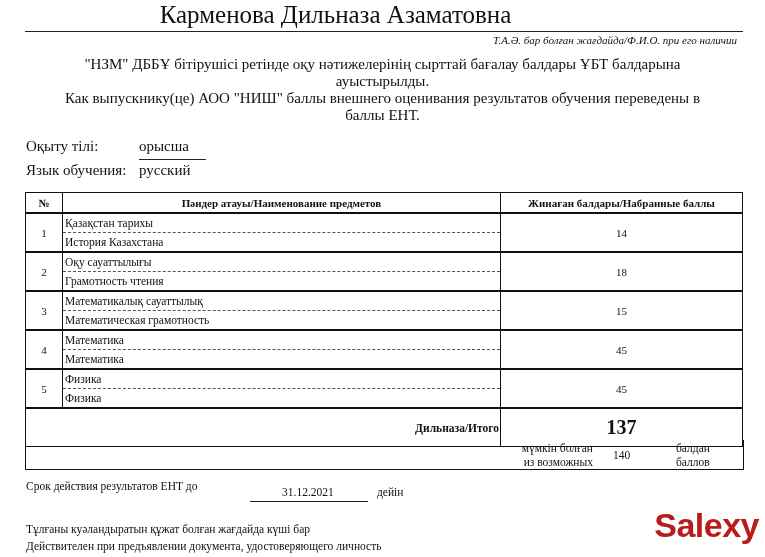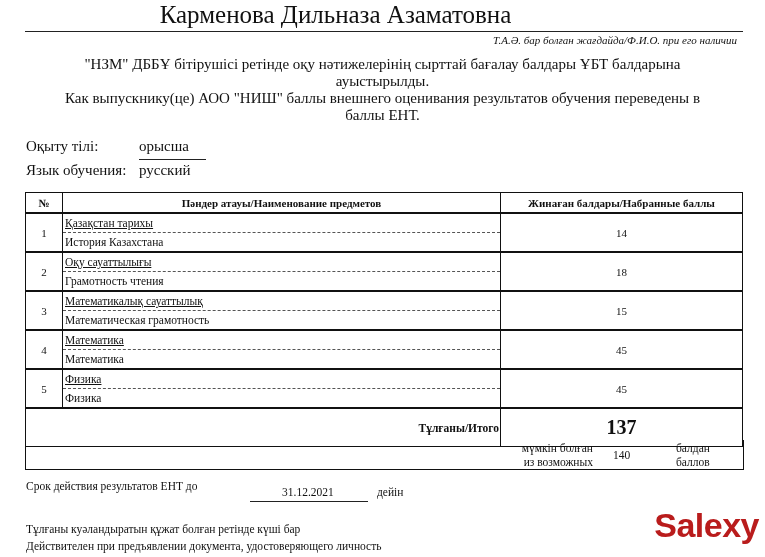--- a/index.html
+++ b/index.html
@@ -13,21 +13,21 @@
   .lang-label { left:26px; font-size:15px; }
   .lang-val { left:139px; font-size:15px;text-align:center; }
   .lang-underline { left:139px; top:159px; width:67px; height:1px; background:#222; }
   table.res { position:absolute; left:25px; top:192px; border-collapse:collapse; font-size:11px; }
   table.res td, table.res th { border:1px solid #111; padding:0; }
   table.res th { font-weight:bold; height:19px; border-bottom:2px solid #111; font-size:11px; }
   .c-num { width:36px; text-align:center; }
   .c-subj { width:437px; }
   .c-score { width:241px; text-align:center; }
   .subj-kz, .subj-ru { height:18px; line-height:18px; padding-left:2px; font-size:11.5px; }
-  .subj-kz { border-bottom:1px dashed #555;text-decoration:underline; }
+  .subj-kz { border-bottom:1px dashed #555; }
   tr.row td { height:37px; border-bottom:2px solid #111; }
   tr.total td { height:37px; }
   .total-label { text-align:right; font-weight:bold; font-size:11.5px; padding-right:1px !important; }
   .total-val { text-align:center; font-weight:bold; font-size:20px; }
   .possible { position:absolute; left:25px; top:440px; width:717px; height:29px; border:1px solid #111; border-top:none; }
   .poss-txt { font-size:11.5px; line-height:14px; }
   .footer { font-size:11.5px; line-height:17px; }
   .date-line { left:250px; top:501px; width:118px; height:1px; background:#222; }
   .watermark { right:6px; top:506px; font-family:"Liberation Sans", sans-serif; font-weight:bold;
                font-size:34px; color:#b91c1c; letter-spacing:-0.5px; }
@@ -93,21 +93,21 @@
     </tr>
     <tr class="row">
       <td class="c-num">5</td>
       <td class="c-subj">
         <div class="subj-kz">Физика</div>
         <div class="subj-ru">Физика</div>
       </td>
       <td class="c-score">45</td>
     </tr>
     <tr class="total">
-      <td colspan="2" class="total-label">Тұлғаны/Итого</td>
+      <td colspan="2" class="total-label">Дильназа/Итого</td>
       <td class="total-val">137</td>
     </tr>
   </tbody>
 </table>
 
 <div class="possible">
   <div class="abs poss-txt" style="right:150px; top:1px; text-align:right;">
     <div>мүмкін болған</div>
     <div>из возможных</div>
   </div>
@@ -119,17 +119,17 @@
 </div>
 
 <div class="abs footer" style="left:26px; top:478px;">
   <div>Срок действия результатов ЕНТ до</div>
 </div>
 <div class="abs footer" style="left:282px; top:484px;">31.12.2021</div>
 <div class="abs date-line"></div>
 <div class="abs footer" style="left:377px; top:484px;">дейін</div>
 
 <div class="abs footer" style="left:26px; top:521px;">
-  <div>Тұлғаны куәландыратын құжат болған ретінде күші бар</div>
+  <div>Тұлғаны куәландыратын құжат болған жағдайда күші бар</div>
   <div>Действителен при предъявлении документа, удостоверяющего личность</div>
 </div>
 
 <div class="abs watermark">Salexy</div>
 
 </body></html>

